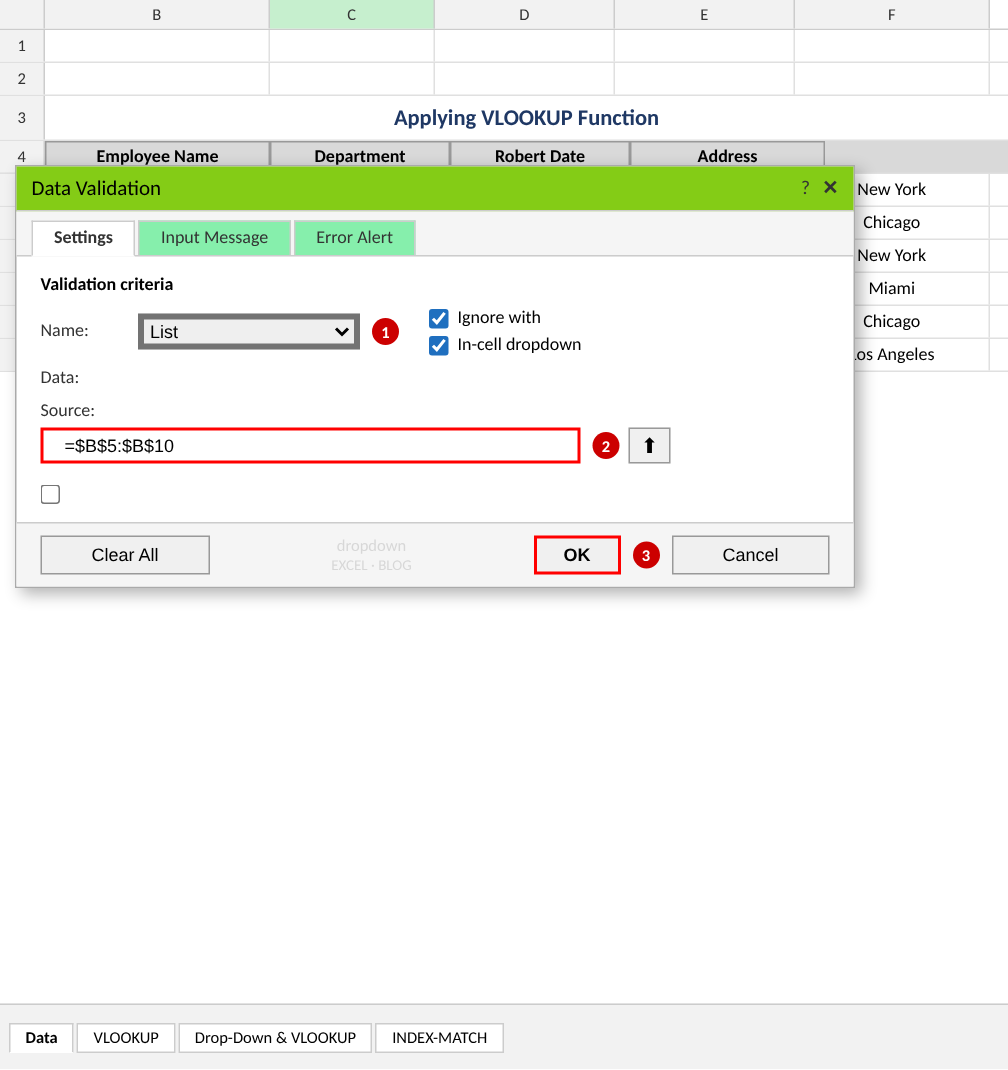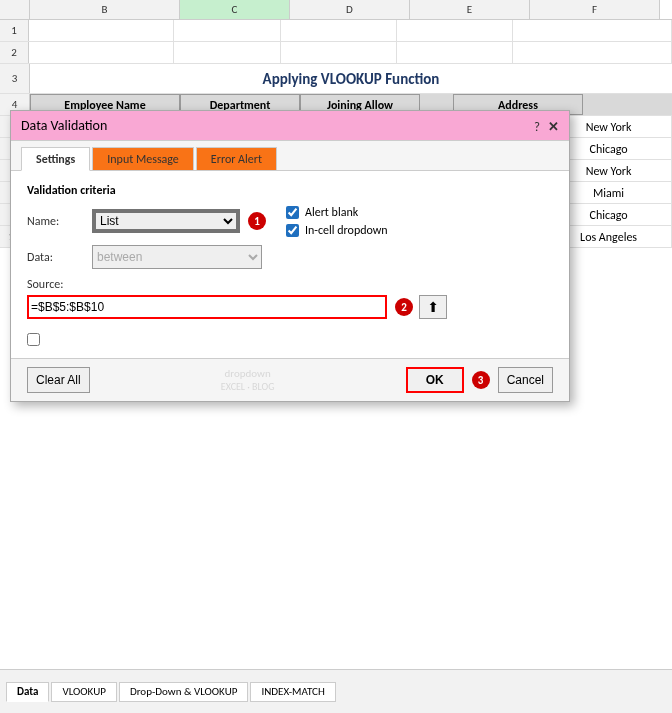--- a/index.html
+++ b/index.html
@@ -19,66 +19,66 @@
     .col-header.col-f { width: 130px; }
 
     
     .sheet-row { display: flex; height: 22px; border-bottom: 1px solid #e0e0e0; }
     .row-num { width: 30px; background: #f2f2f2; border-right: 1px solid #ccc; text-align: center; font-size: 11px; color: #333; display: flex; align-items: center; justify-content: center; }
     .cell { display: flex; align-items: center; justify-content: center; border-right: 1px solid #e0e0e0; font-size: 12px; }
     .cell.col-b { width: 150px; }
     .cell.col-c { width: 110px; }
     .cell.col-d { width: 120px; }
     .cell.col-e { width: 120px; }
-    .cell.col-f { width: 130px; margin-left: 33px; }
+    .cell.col-f { width: 130px; }
 
     
     .header-row .cell { font-weight: bold; background: #f2f2f2; font-size: 12px; }
 
     
     .dashed-b { border: 2px dashed #28a745 !important; }
 
     
     .cell-blue { color: #1f6fbf; }
 
     
     .dialog-overlay { position: absolute; top: 110px; left: 10px; width: 560px; background: #fff; border: 1px solid #aaa; box-shadow: 4px 4px 10px rgba(0,0,0,0.3); z-index: 10; }
-    .dialog-titlebar { display: flex; align-items: flex-end; justify-content: space-between; padding: 6px 10px; background: #f9a8d4; border-bottom: 1px solid #ccc; }
+    .dialog-titlebar { display: flex; align-items: flex-start; justify-content: space-between; padding: 6px 10px; background: #84cc16; border-bottom: 1px solid #ccc; }
     .dialog-title { font-size: 14px; font-weight: normal; color: #000; }
     .dialog-controls { display: flex; gap: 8px; align-items: center; }
     .dialog-help { font-size: 13px; color: #333; cursor: pointer; }
     .dialog-close { font-size: 13px; color: #333; cursor: pointer; font-weight: bold; }
 
     
     .dialog-tabs { display: flex; gap: 2px; padding: 6px 10px 0; border-bottom: 1px solid #ccc; background: #f5f5f5; }
-    .dialog-tab { padding: 4px 14px; font-size: 12px; cursor: pointer; border: 1px solid #ccc; border-bottom: none; background: #f97316; color: #333; }
+    .dialog-tab { padding: 4px 14px; font-size: 12px; cursor: pointer; border: 1px solid #ccc; border-bottom: none; background: #86efac; color: #333; }
     .dialog-tab.active { background: #fff; font-weight: bold; border-bottom: 1px solid #fff; margin-bottom: -1px; }
 
     
     .dialog-body { padding: 12px 16px; }
     .section-title { font-size: 12px; font-weight: bold; color: #000; margin-bottom: 8px; }
     .form-row { display: flex; align-items: center; gap: 10px; margin-bottom: 8px; }
     .form-label { font-size: 12px; color: #333; width: 55px; }
     .checkbox-group { display: flex; flex-direction: column; gap: 4px; margin-left: 10px; }
     .checkbox-row { display: flex; align-items: center; gap: 6px; font-size: 12px; }
     .checkbox-row input[type=checkbox] { accent-color: #1f6fbf; }
     .source-row { display: flex; align-items: center; gap: 6px; margin-top: 2px; }
-    .source-input { border: 2px solid #ff0000; padding: 2px 2px; font-size: 12px; height: 24px; width: 360px; }
+    .source-input { border: 2px solid #ff0000; padding: 2px 14px; font-size: 12px; height: 24px; width: 360px; }
     .source-btn { width: 28px; height: 24px; border: 1px solid #999; background: #f0f0f0; display: flex; align-items: center; justify-content: center; cursor: pointer; font-size: 14px; }
     .apply-row { display: flex; align-items: center; gap: 8px; margin-top: 14px; font-size: 12px; color: #333; }
     .apply-row input[type=checkbox] { accent-color: #1f6fbf; }
 
     
     .badge { display: inline-flex; align-items: center; justify-content: center; width: 18px; height: 18px; border-radius: 50%; background: #c00; color: #fff; font-size: 11px; font-weight: bold; margin-left: 4px; }
 
     
     .dialog-footer { display: flex; align-items: center; justify-content: space-between; padding: 8px 16px; border-top: 1px solid #ccc; background: #f5f5f5; }
     .footer-left { display: flex; gap: 8px; }
     .footer-right { display: flex; gap: 8px; }
-    .btn { padding: 3px 8px; font-size: 12px; border: 1px solid #999; background: #f0f0f0; cursor: pointer; height: 26px; }
+    .btn { padding: 3px 33px; font-size: 12px; border: 1px solid #999; background: #f0f0f0; cursor: pointer; height: 26px; }
     .btn-ok { border: 2px solid #ff0000; background: #f0f0f0; font-weight: bold; padding: 3px 18px; }
 
     
     .tab-bar { position: absolute; bottom: 0; left: 0; right: 0; height: 44px; background: #f2f2f2; border-top: 1px solid #ccc; display: flex; align-items: center; gap: 2px; padding-left: 6px; }
     .sheet-tab { padding: 2px 10px; font-size: 11px; border: 1px solid #ccc; background: #fff; cursor: pointer; height: 20px; display: flex; align-items: center; }
     .sheet-tab.active-tab { font-weight: bold; border-bottom: 1px solid #fff; }
 
     
     .arrow-marker { position: absolute; color: red; font-size: 18px; font-weight: bold; }
 
@@ -128,21 +128,21 @@
 
     <div class="sheet-row header-row" style="background:#d9d9d9;">
       <div class="row-num">4</div>
       <div class="cell col-b" style="font-weight:bold;background:#d9d9d9;border:1px solid #999;">
         <span>Employee Name</span>
       </div>
       <div class="cell col-d" style="font-weight:bold;background:#d9d9d9;border:1px solid #999;">
         <span>Department</span>
       </div>
       <div class="cell col-e" style="font-weight:bold;background:#d9d9d9;border:1px solid #999;">
-        <span>Joining Allow</span>
+        <span>Robert Date</span>
       </div>
       <div class="cell col-f" style="font-weight:bold;background:#d9d9d9;border:1px solid #999;">
         <span>Address</span>
       </div>
     </div>
 
     <div class="sheet-row">
       <div class="row-num">5</div>
       <div class="cell col-b dashed-b">
           <span>Harry</span>
@@ -284,34 +284,31 @@
         <span class="form-label">Name:</span>
         <div style="display:flex;align-items:center;gap:4px;">
           <select class="allow-highlight" style="width:148px;height:24px;font-size:12px;border:4px solid #737373;">
             <option>List</option>
           </select>
           <span class="badge">1</span>
         </div>
         <div class="checkbox-group">
           <div class="checkbox-row">
             <input type="checkbox" checked="" style="">
-            <span>Alert blank</span>
+            <span>Ignore with</span>
           </div>
           <div class="checkbox-row">
             <input type="checkbox" checked="" style="">
             <span>In-cell dropdown</span>
           </div>
         </div>
       </div>
 
       <div class="form-row">
         <span class="form-label">Data:</span>
-        <select style="width:170px;height:24px;font-size:12px;border:1px solid #999;color:#aaa;">
-          <option>between</option>
-        </select>
       </div>
 
       <div style="margin-bottom:6px;">
         <div class="form-label" style="width:auto;margin-bottom:4px;">Source:</div>
         <div class="source-row">
           <div style="display:flex;align-items:center;gap:4px;">
             <input type="text" class="source-input" value="=$B$5:$B$10" style="">
             <span class="badge">2</span>
           </div>
           <button class="source-btn">

